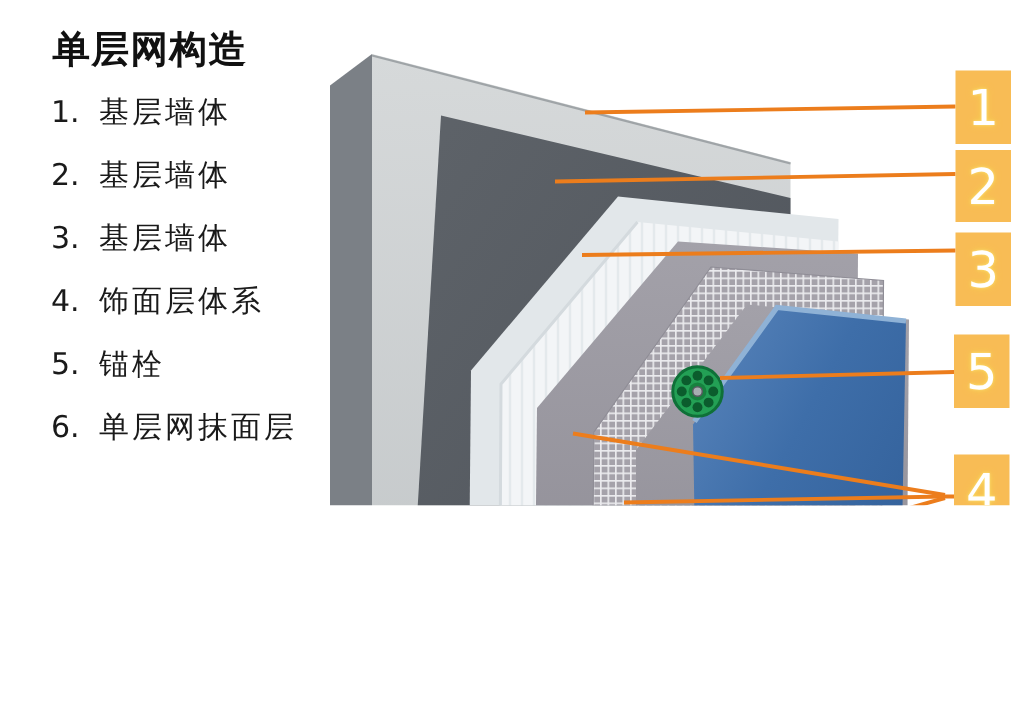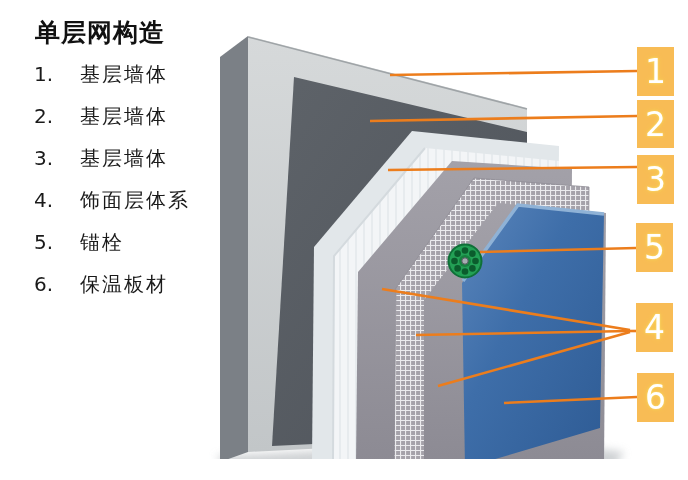--- a/index.html
+++ b/index.html
@@ -1,29 +1,29 @@
 <!DOCTYPE html>
 <html><head>
 <meta charset="utf-8">
 <style>
   html,body{margin:0;padding:0;background:#ffffff;}
   .canvas{
-    position:relative;width:688px;height:459px;overflow:hidden;
+    position:relative;width:688px;height:337px;overflow:hidden;
     background:#ffffff;
     font-family:"DejaVu Sans","Liberation Sans",sans-serif;
     color:#1a1a1a;
   }
   .title{
     position:absolute;left:35px;top:16px;
     font-size:25px;font-weight:bold;letter-spacing:1px;color:#111;
   }
   .legend{position:absolute;left:34px;top:62px;}
   .legend-row{display:flex;height:42px;align-items:flex-start;font-size:20px;line-height:25px;}
   .legend-num{width:32px;flex:0 0 32px;}
-  .legend-label{letter-spacing:2px;white-space:nowrap;margin-left:14px;}
+  .legend-label{letter-spacing:2px;white-space:nowrap;}
   .scene{position:absolute;left:0;top:0;width:688px;height:480px;}
   .callout-box{
     position:absolute;width:37px;display:flex;align-items:center;justify-content:center;
     background:#F8BC55;
     color:#ffffff;font-size:33px;font-weight:normal;
     text-shadow:0 0 2px #FFE27A,0 0 5px #F6D24E;
     user-select:none;
   }
   .cb-1{left:637px;top:47px;height:49px;}
   .cb-2{left:637px;top:100px;height:48px;}
@@ -55,21 +55,21 @@
     <div class="legend-row">
       <span class="legend-num">4.</span>
       <span class="legend-label">饰面层体系</span>
     </div>
     <div class="legend-row">
       <span class="legend-num">5.</span>
       <span class="legend-label">锚栓</span>
     </div>
     <div class="legend-row">
       <span class="legend-num">6.</span>
-      <span class="legend-label">保温板材</span>
+      <span class="legend-label">单层网抹面层</span>
     </div>
   </div>
 
   <svg class="scene" width="688" height="480" viewBox="0 0 688 480">
     <defs>
       <filter id="soft" x="-20%" y="-20%" width="140%" height="140%">
         <feGaussianBlur stdDeviation="4"></feGaussianBlur>
       </filter>
       <pattern id="mesh" width="5" height="5" patternUnits="userSpaceOnUse">
         <rect width="5" height="5" fill="#A5A2AA"></rect>

